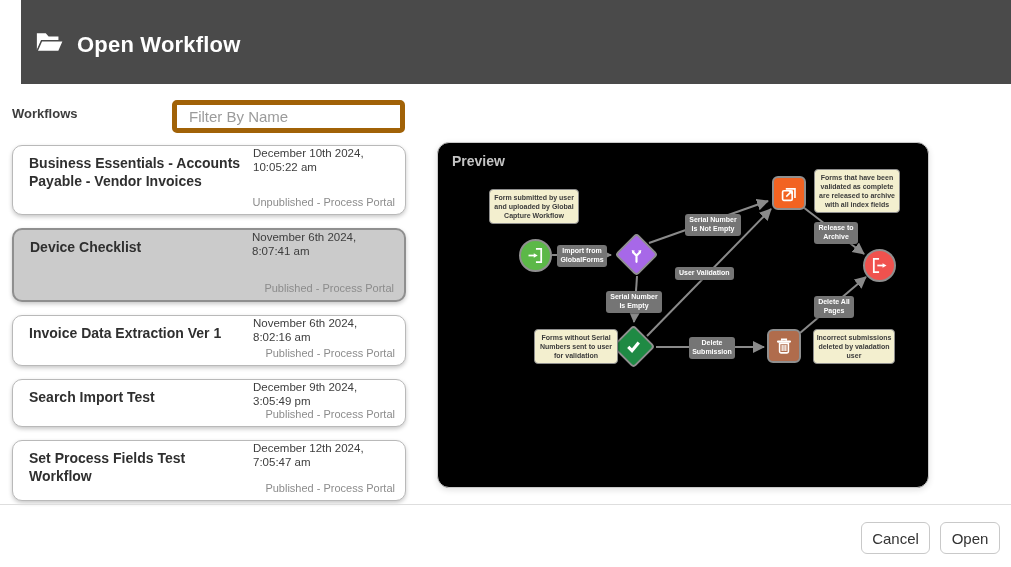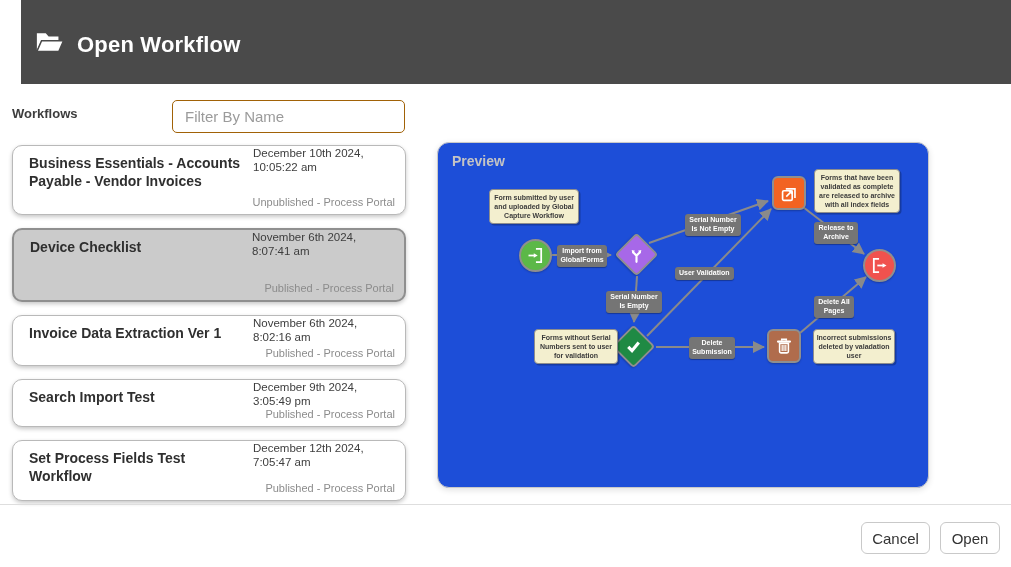--- a/index.html
+++ b/index.html
@@ -7,35 +7,35 @@
   .app { position:relative; width:1011px; height:567px; overflow:hidden; background:#fff; }
 
   
   .header { position:absolute; left:0; top:0; width:1011px; height:84px; background:#4a4a4a;margin-left:21px; }
   .header-inner { position:absolute; left:14px; top:30px; display:flex; align-items:center; gap:12px; }
   .header-title { color:#fff; font-size:22px; font-weight:bold; letter-spacing:.2px; }
 
   
   .wf-heading { position:absolute; left:12px; top:106px; font-size:13px; font-weight:bold; color:#3d3d3d; }
   .filter-input { position:absolute; left:172px; top:100px; width:233px; height:33px;
-    border:1px solid #a16207; border-radius:5px; padding:0 12px; font-size:15px; color:#333;
+    border:5px solid #a16207; border-radius:5px; padding:0 12px; font-size:15px; color:#333;
     font-family:"Liberation Sans", sans-serif; outline:none; }
   .filter-input::placeholder { color:#9b9b9b; }
 
   .wf-list { position:absolute; left:12px; top:145px; width:394px; display:flex; flex-direction:column; gap:13px; }
   .wf-item { position:relative; width:394px; background:#fff; border:1px solid #b9b9b9; border-radius:10px;
     box-shadow:0 2px 4px rgba(0,0,0,.22); cursor:pointer; }
   .wf-item.selected { background:#cbcbcb; border:2px solid #8f8f8f; }
   .wf-item .title { position:absolute; left:16px; top:9px; width:215px; font-size:14px; font-weight:bold; color:#2f2f2f; line-height:1.25; }
   .wf-item .date { position:absolute; right:12px; top:0; width:140px; font-size:11.5px; color:#3d3d3d; line-height:1.25; text-align:left; }
   .wf-item .status { position:absolute; right:10px; bottom:6px; font-size:11px; color:#8c8c8c; }
   .h55{height:70px}.h57{height:74px}.h51{height:51px}.h52{height:48px}.h61{height:61px}
 
   
-  .preview-pane { position:absolute; left:437px; top:142px; width:492px; height:346px; background:#1d4ed8;
+  .preview-pane { position:absolute; left:437px; top:142px; width:492px; height:346px; background:#000000;
     border:1px solid #c9c9c9; border-radius:12px; box-shadow:0 2px 6px rgba(0,0,0,.12);padding-left:36px; }
   .preview-label { position:absolute; left:14px; top:10px; font-size:14px; font-weight:bold; color:#c4c4c4; }
   .edges-svg { position:absolute; left:0; top:0; width:561px; height:346px; }
 
   .node { position:absolute; display:flex; align-items:center; justify-content:center; }
   .node svg { display:block; }
   .circle { width:33px; height:33px; border-radius:50%; border:2px solid #8f8f8f; box-shadow:0 1px 2px rgba(0,0,0,.25); }
   .square { width:34px; height:34px; border-radius:6px; border:2px solid #8f8f8f; box-shadow:0 1px 2px rgba(0,0,0,.25); }
   .diamond { width:31px; height:31px; border-radius:4px; border:2px solid #8f8f8f; transform:rotate(45deg); box-shadow:0 1px 2px rgba(0,0,0,.25); }
   .diamond svg { transform:rotate(-45deg); }

